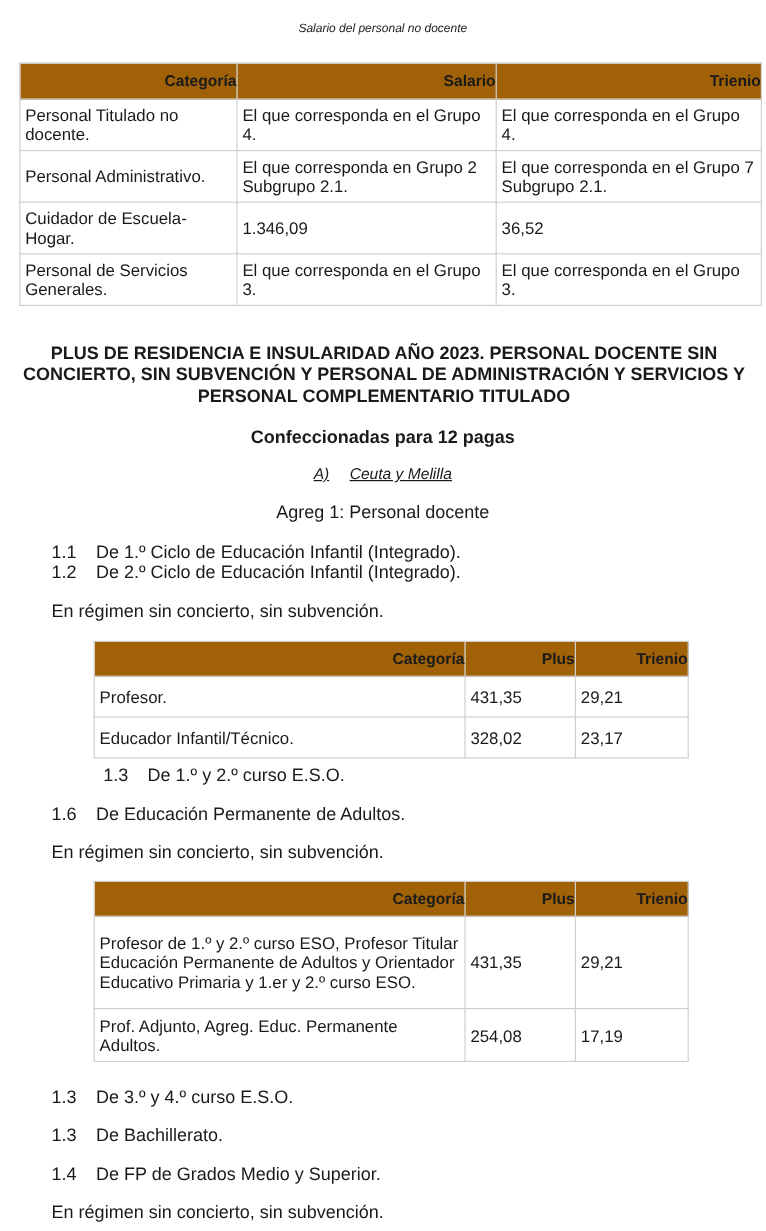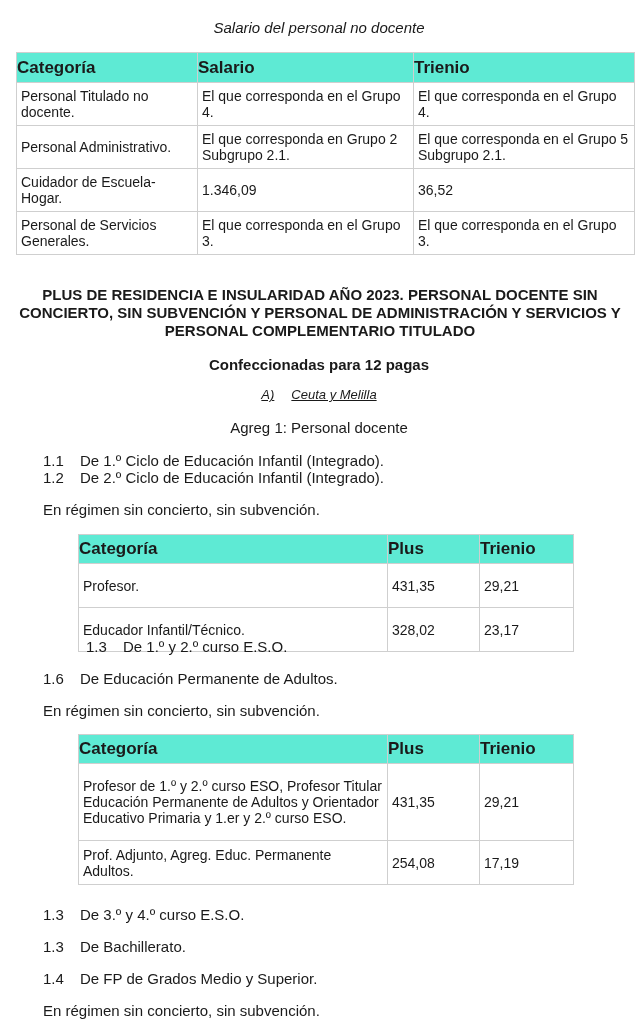--- a/index.html
+++ b/index.html
@@ -2,35 +2,35 @@
 <html><head>
 <meta charset="utf-8">
 <style>
   * { box-sizing: border-box; margin: 0; padding: 0; }
   html, body { width: 638px; height: 1026px; background: #ffffff; overflow: hidden; }
   body { font-family: "Liberation Sans", sans-serif; font-size: 14px; color: #1a1a1a; position: relative; }
 
   .abs { position: absolute; }
   .center-line { left: 0; width: 638px; text-align: center; }
 
-  .caption { top: 19px; font-style: italic; font-size: 15px; }
+  .caption { top: 19px; font-style: italic; font-size: 10px; }
 
   table { border-collapse: collapse; position: absolute; table-layout: fixed; }
   td, th { border: 1px solid #cfcfcf; font-size: 14px; line-height: 16px; vertical-align: middle; }
-  th { background: #5eead4; font-weight: bold; font-size: 17px; text-align: left; color: #1a1a1a; }
+  th { background: #a16207; font-weight: bold; font-size: 13px; text-align: right; color: #1a1a1a; }
   td { padding: 2px 4px; text-align: left; }
   td.num { text-align: left; }
 
   #t1 { left: 16px; top: 52px; width: 618px; }
   #t1 th { height: 30px; }
   #t1 td { height: 43px; }
 
   #t2 { left: 78px; top: 534px; width: 495px; }
   #t2 th { height: 29px; }
-  #t2 td { height: 44px; }
+  #t2 td { height: 34px; }
 
   #t3 { left: 78px; top: 734px; width: 495px; }
   #t3 th { height: 29px; }
 
   .heading { font-weight: bold; font-size: 15px; line-height: 18px; }
   .h-main { top: 286px; left: 10px; width: 620px; text-align: center; }
   .h-sub { top: 356px; }
   .ital { font-style: italic; font-size: 13px; text-decoration: underline; }
   .plain15 { font-size: 15px; }
 
@@ -58,21 +58,21 @@
   </thead>
   <tbody>
     <tr>
       <td>Personal Titulado no docente.</td>
       <td>El que corresponda en el Grupo 4.</td>
       <td>El que corresponda en el Grupo 4.</td>
     </tr>
     <tr>
       <td>Personal Administrativo.</td>
       <td>El que corresponda en Grupo 2 Subgrupo 2.1.</td>
-      <td>El que corresponda en el Grupo 5 Subgrupo 2.1.</td>
+      <td>El que corresponda en el Grupo 7 Subgrupo 2.1.</td>
     </tr>
     <tr>
       <td>Cuidador de Escuela-Hogar.</td>
       <td class="num">1.346,09</td>
       <td class="num">36,52</td>
     </tr>
     <tr>
       <td>Personal de Servicios Generales.</td>
       <td>El que corresponda en el Grupo 3.</td>
       <td>El que corresponda en el Grupo 3.</td>

